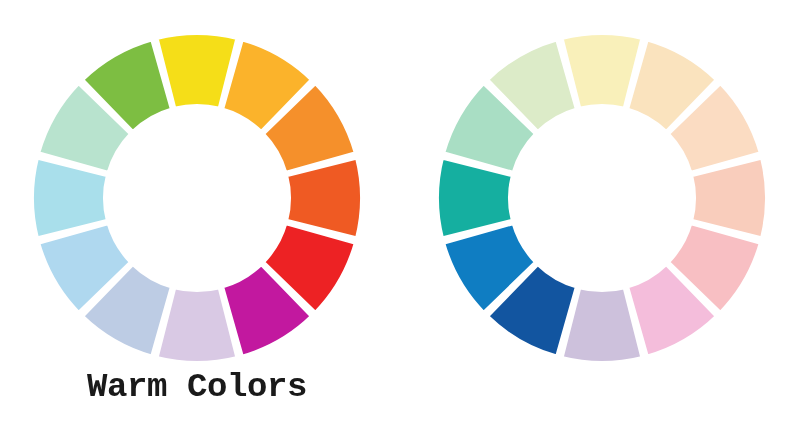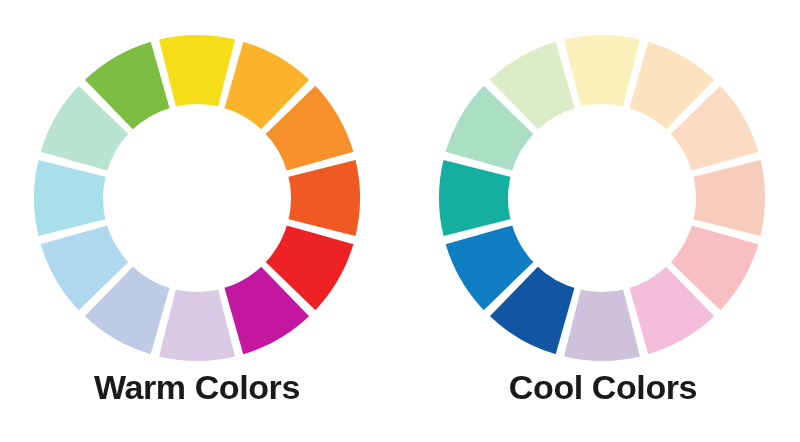--- a/index.html
+++ b/index.html
@@ -25,21 +25,21 @@
     position: absolute;
     top: 0;
     left: 0;
   }
   .wheel-svg {
     display: block;
   }
   .wheel-label {
     position: absolute;
     text-align: center;
-    font-family: Liberation Sans, sans-serif;
+    font-family: Liberation Mono, monospace;
     font-size: 34px;
     font-weight: 700;
     letter-spacing: -0.4px;
     color: #1a1a1a;
     white-space: nowrap;
     line-height: 1;
   }
   #warm-label {
     left: 0px;
     top: 370px;
@@ -94,15 +94,14 @@
           <path class="seg" d="M 483.71 313.03 A 165 165 0 0 1 443.23 242.93 L 513.48 223.05 A 92 92 0 0 0 536.04 262.14 Z" fill="#0F7DC2" stroke="#ffffff"></path>
           <path class="seg" d="M 442.04 238.48 A 165 165 0 0 1 442.04 157.52 L 512.81 175.43 A 92 92 0 0 0 512.81 220.57 Z" fill="#15AFA0" stroke="#ffffff"></path>
           <path class="seg" d="M 443.23 153.07 A 165 165 0 0 1 483.71 82.97 L 536.04 133.86 A 92 92 0 0 0 513.48 172.95 Z" fill="#A9DEC4" stroke="#ffffff"></path>
           <path class="seg" d="M 486.97 79.71 A 165 165 0 0 1 557.07 39.23 L 576.95 109.48 A 92 92 0 0 0 537.86 132.04 Z" fill="#DCEBC8" stroke="#ffffff"></path>
         </g>
       </svg>
   </div>
 
   <div class="wheel-label" id="warm-label">Warm Colors</div>
 
-  <div class="wheel-label" id="cool-label">Cool Colors</div>
 
 </div>
 
 </body></html>

